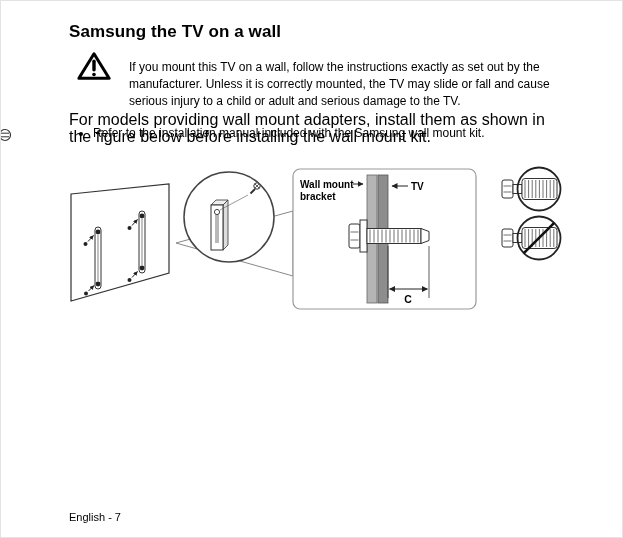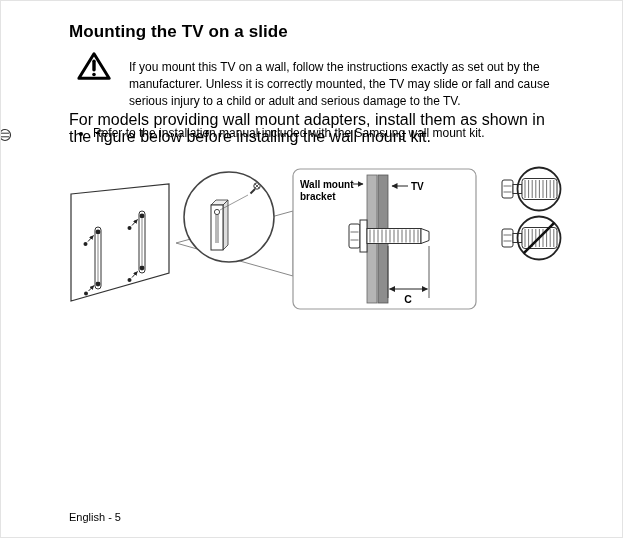--- a/index.html
+++ b/index.html
@@ -25,21 +25,21 @@
 <div class="page">
 
   <div class="edge-mark">
     <svg width="18" height="16" viewBox="0 0 18 16">
       <circle cx="9" cy="8" r="5.5" fill="none" stroke="#333" stroke-width="1.2"></circle>
       <line x1="5" y1="6.2" x2="13" y2="6.2" stroke="#333" stroke-width="1"></line>
       <line x1="5" y1="9.8" x2="13" y2="9.8" stroke="#333" stroke-width="1"></line>
     </svg>
   </div>
 
-  <h1 class="title">Mounting the TV on a slide</h1>
+  <h1 class="title">Samsung the TV on a wall</h1>
 
   <div class="warning-row">
     <div class="warning-icon">
       <svg width="34" height="32" viewBox="0 0 36 32">
         <path d="M18 3 L34 29 L2 29 Z" fill="none" stroke="#000" stroke-width="3.2" stroke-linejoin="round"></path>
         <line x1="18" y1="11" x2="18" y2="20" stroke="#000" stroke-width="3.6" stroke-linecap="round"></line>
         <circle cx="18" cy="25" r="1.9" fill="#000"></circle>
       </svg>
     </div>
     <p class="warning-text">If you mount this TV on a wall, follow the instructions exactly as set out by the manufacturer. Unless it is correctly mounted, the TV may slide or fall and cause serious injury to a child or adult and serious damage to the TV.</p>
@@ -193,14 +193,14 @@
           <line x1="485.6" y1="76" x2="485.6" y2="94"></line>
             <line x1="489.2" y1="76" x2="489.2" y2="94"></line>
           <line x1="492.8" y1="76" x2="492.8" y2="94"></line>
         </g>
         <circle cx="478" cy="85" r="21.5" fill="none" stroke="#222" stroke-width="1.8"></circle>
         <line x1="462.8" y1="100.2" x2="493.2" y2="69.8" stroke="#111" stroke-width="2.6"></line>
       </g>
     </svg>
   </div>
 
-  <div class="footer">English - 5</div>
+  <div class="footer">English - 7</div>
 </div>
 
 </body></html>

